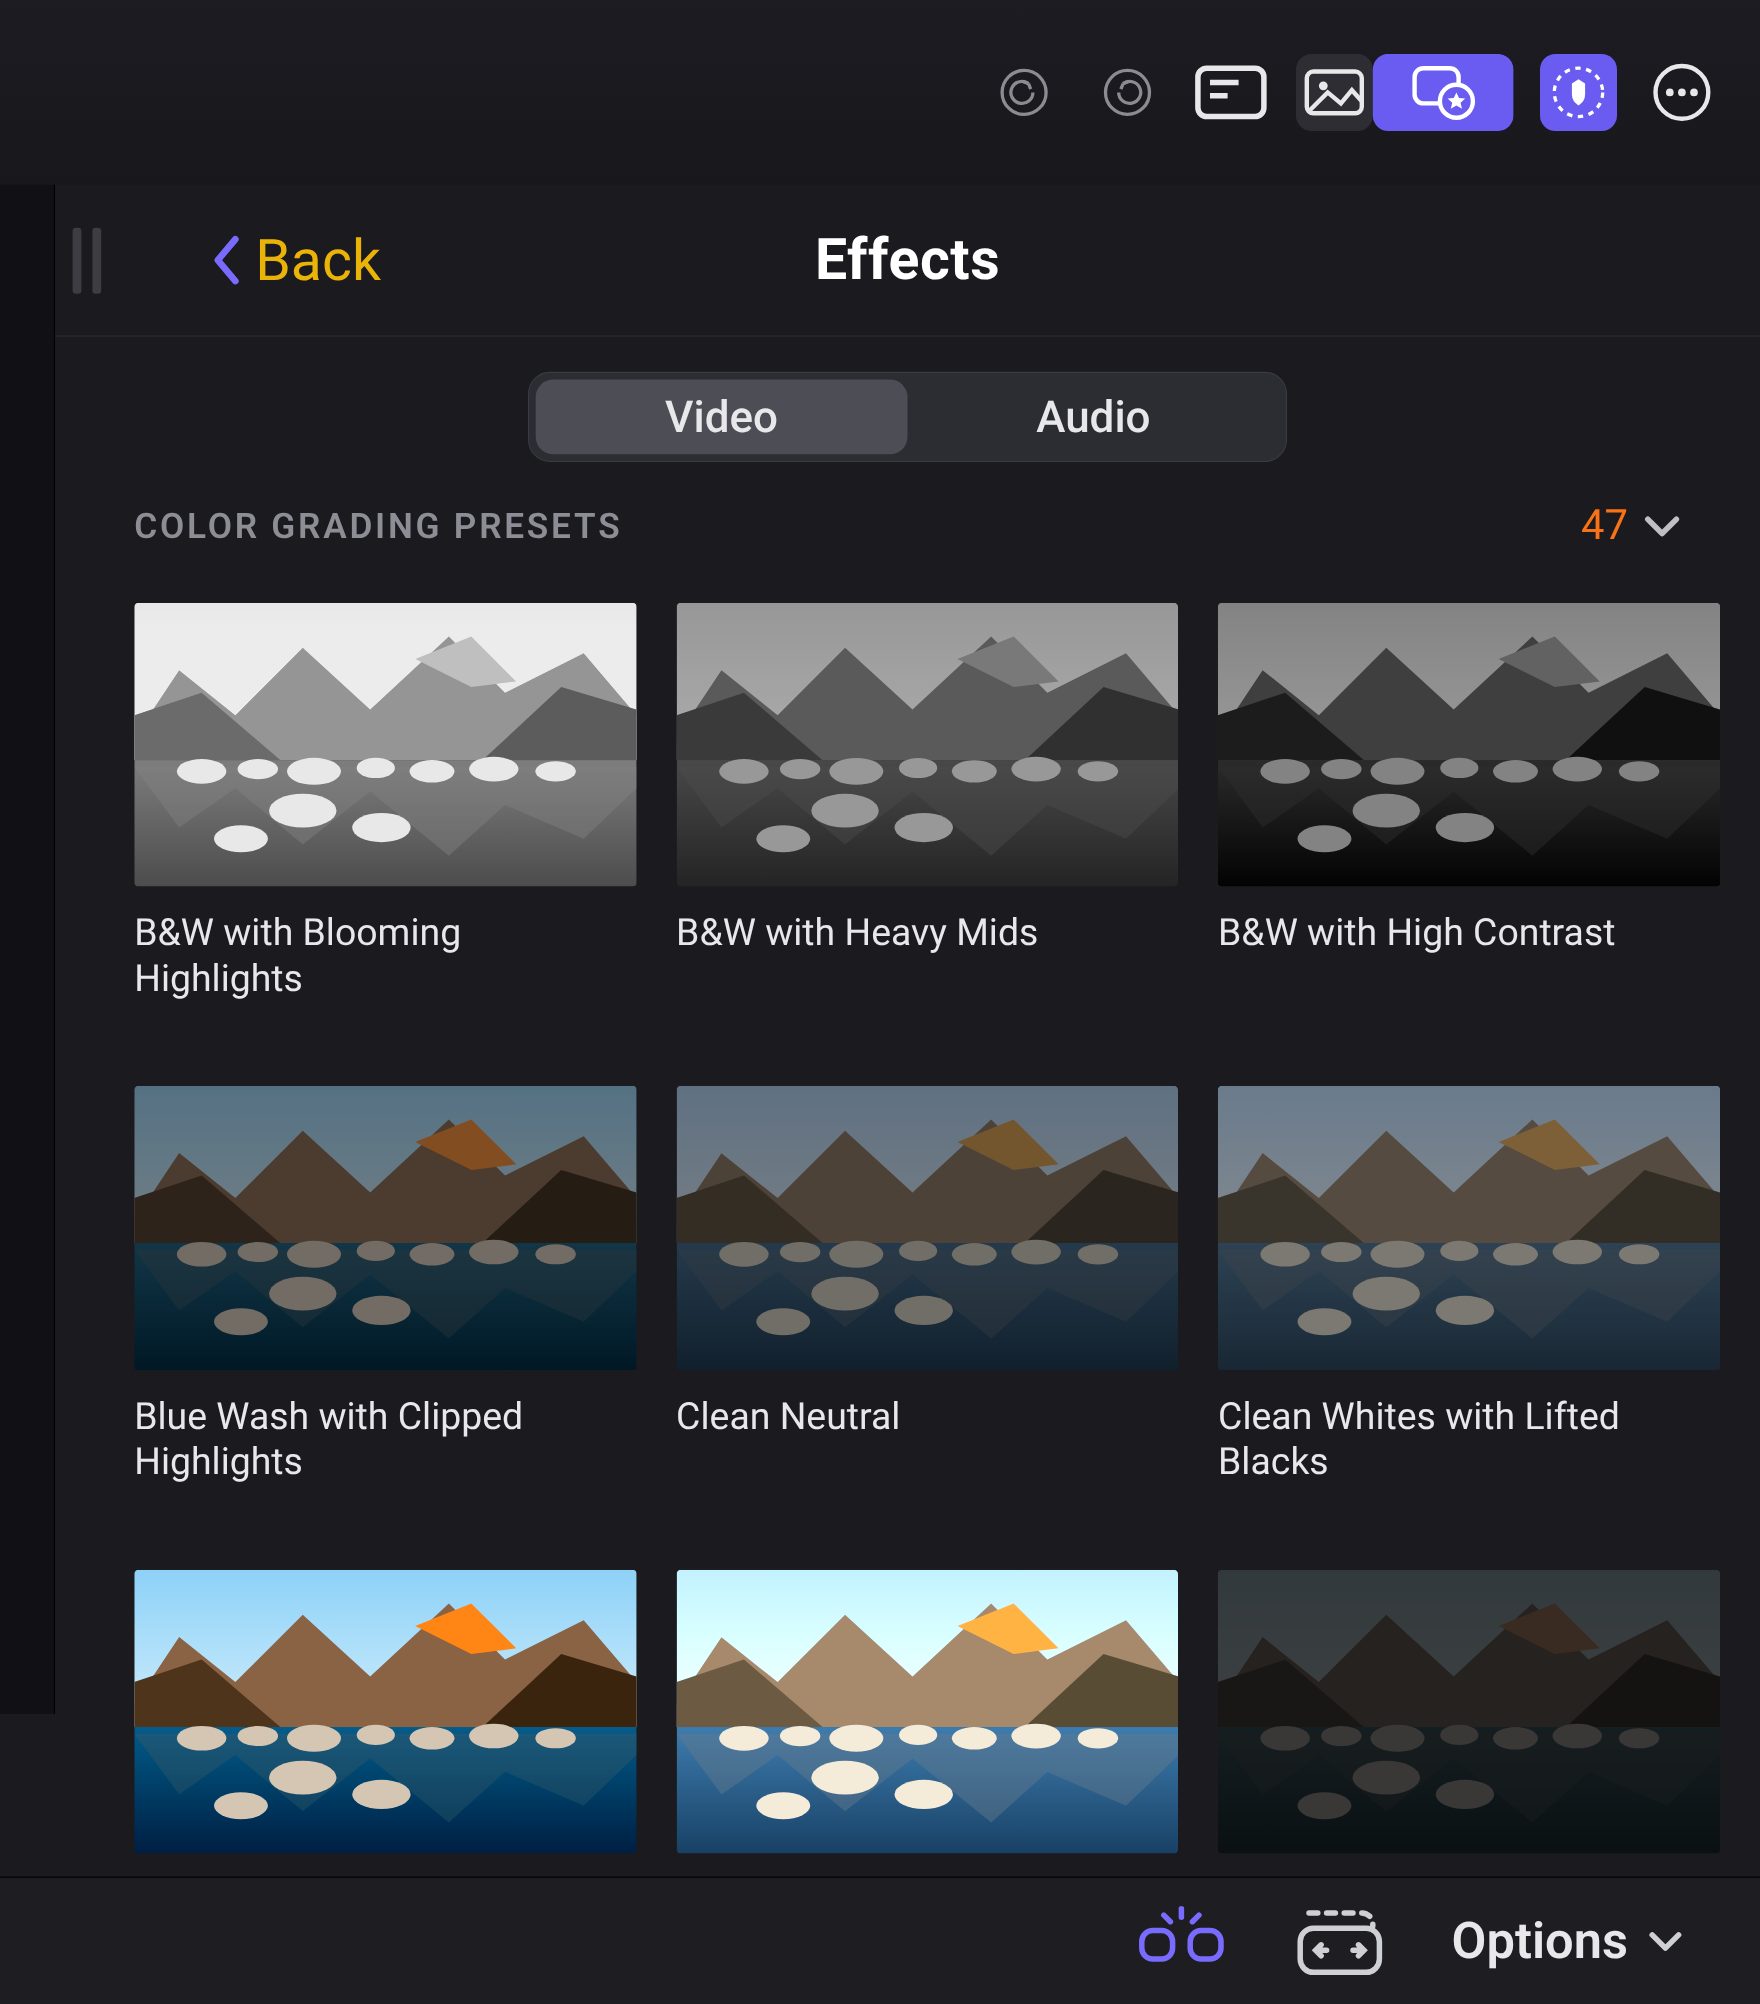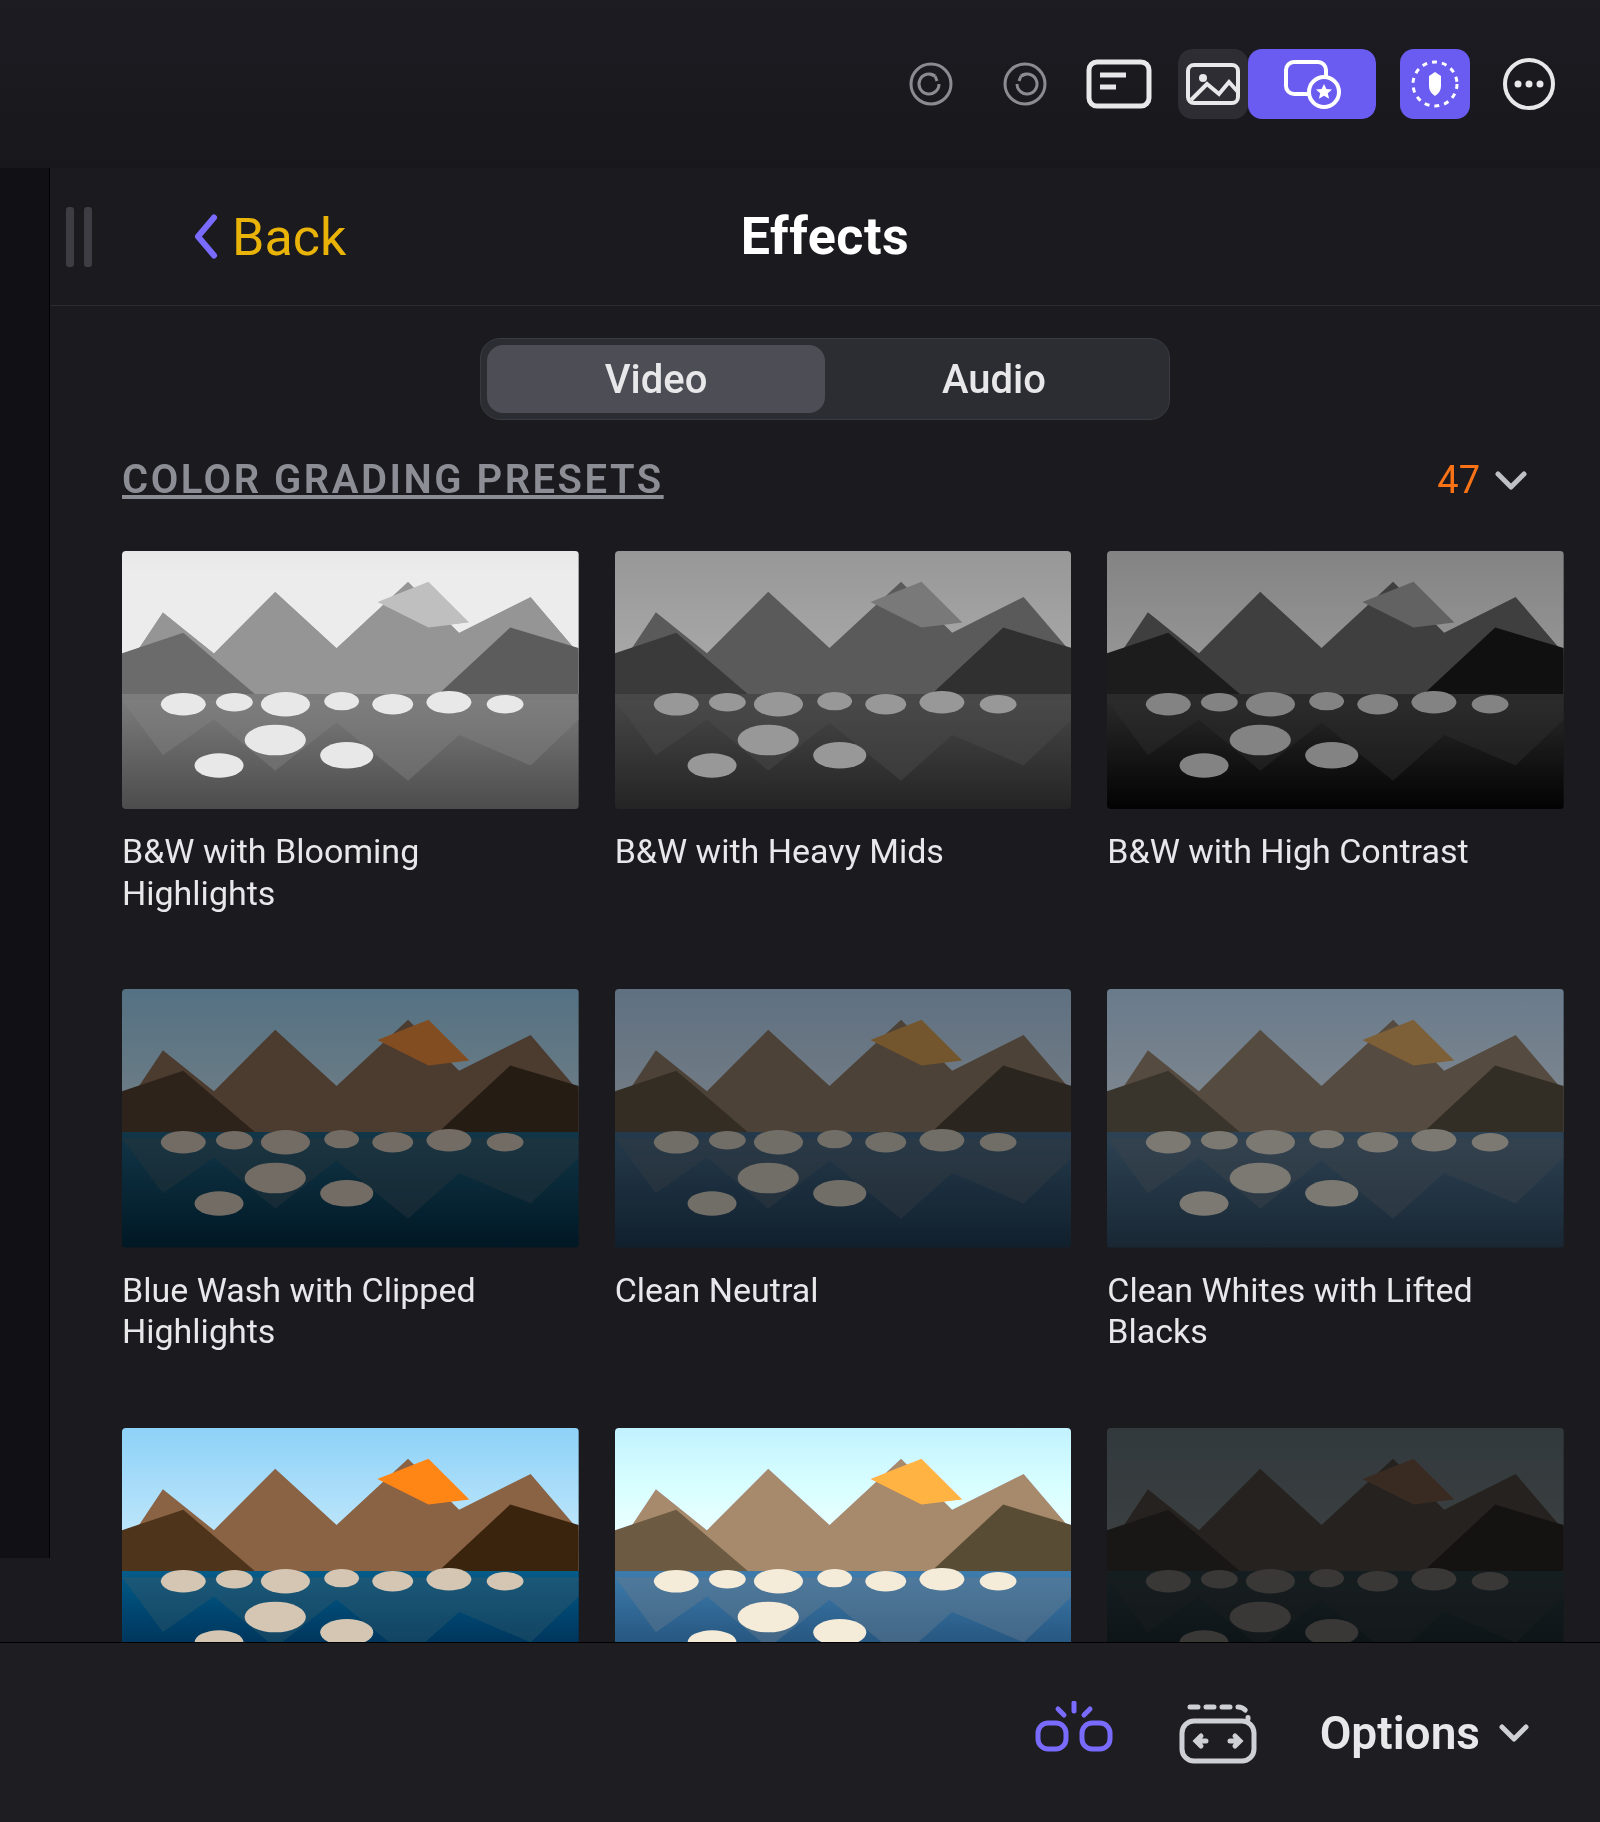--- a/index.html
+++ b/index.html
@@ -70,21 +70,21 @@
     border-radius:16px; cursor:pointer;
   }
   .seg-item.active{background:#4d4d55}
 
   
   .section-head{
     display:flex; align-items:center; justify-content:space-between;
     padding:0 72px 18px 72px;
   }
   .section-title{
-    font-size:40px; font-weight:600; color:#8d8d95; letter-spacing:2.5px;text-decoration:underline;
+    font-size:32px; font-weight:600; color:#8d8d95; letter-spacing:2.5px;
   }
   .section-count{
     display:flex; align-items:center; gap:14px;
     font-size:38px; color:#f97316;
   }
 
   
   .preset-grid{
     flex:1 1 auto; overflow:hidden;
     display:grid; grid-template-columns:repeat(3,1fr);
@@ -108,21 +108,21 @@
   .f-bw3{filter:grayscale(1) brightness(.65) contrast(1.35)}
   .f-bluewash{filter:hue-rotate(-10deg) saturate(1.1) brightness(.55) contrast(1.1)}
   .f-neutral{filter:brightness(.55) saturate(.9)}
   .f-cleanwhite{filter:brightness(.6) contrast(.95) saturate(.85)}
   .f-coolblack{filter:brightness(.9) saturate(1.35) contrast(1.35) hue-rotate(-8deg)}
   .f-coolwarm{filter:brightness(1.15) saturate(1.15) contrast(1.05)}
   .f-twilight{filter:brightness(.28) saturate(.55) hue-rotate(-15deg)}
 
   
   .bottom-bar{
-    position:absolute; left:0; right:0; bottom:0; height:180px;
+    position:absolute; left:0; right:0; bottom:0; height:116px;
     background:#1d1d22; border-top:1px solid #000;
     display:flex; align-items:center; justify-content:flex-end;
     padding-right:70px; gap:56px;
   }
   .bbtn{display:flex;align-items:center;justify-content:center;cursor:pointer}
   .options-btn{
     display:flex; align-items:center; gap:18px;
     font-size:46px; font-weight:600; color:#e8e8ea;
   }
 </style>

